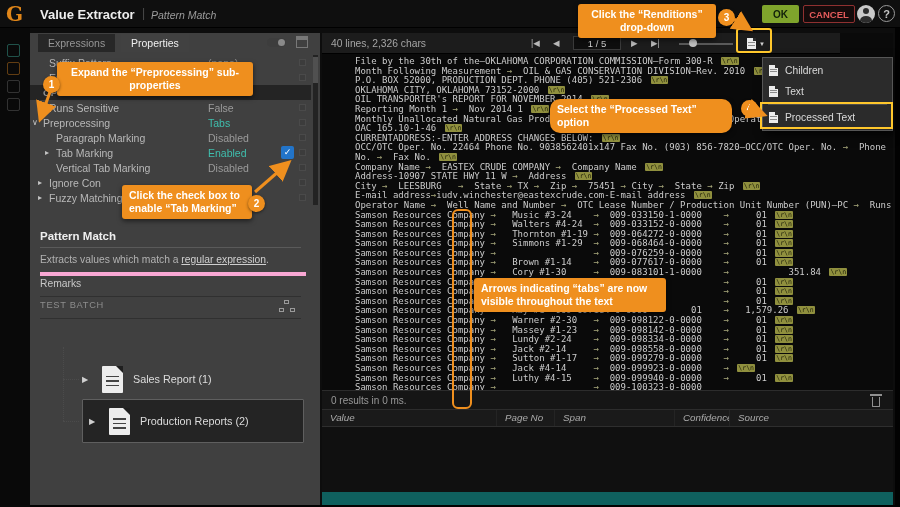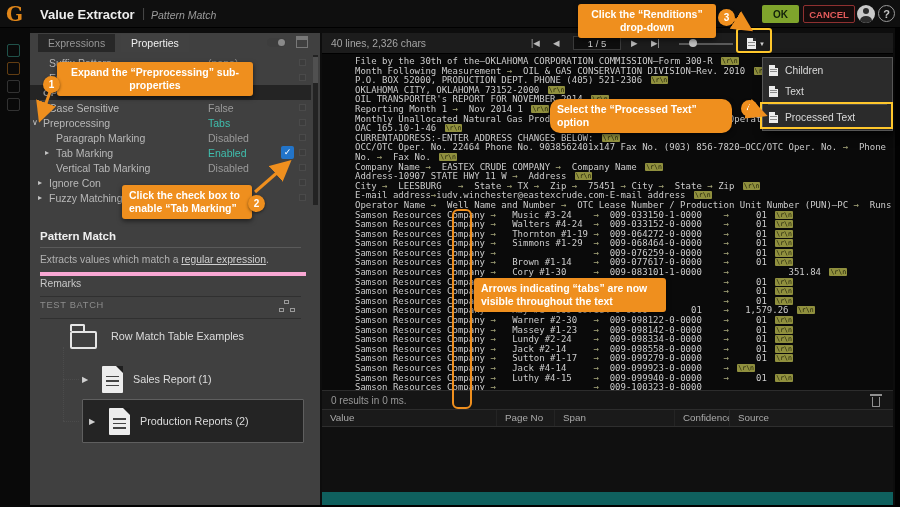--- a/index.html
+++ b/index.html
@@ -86,21 +86,21 @@
   .doc-row .expander{font-size:8px;color:#d0d0d0;width:10px;flex:none;}
   .doc-row1{left:52px;top:44px;height:36px;}
   .doc-row2{left:52px;top:82px;width:222px;height:44px;border:1px solid #5f5f5f;background:#242424;padding-left:6px;border-radius:1px;}
   .doc-icon{width:21px;height:27px;background:#ededed;position:relative;border-radius:1px;flex:none;}
   .doc-icon::before{content:"";position:absolute;top:0;right:0;border-style:solid;border-width:0 7px 7px 0;
                     border-color:#1f1f1f #1f1f1f transparent transparent;}
   .doc-icon::after{content:"";position:absolute;left:4px;right:4px;top:10px;height:12px;
                     background:repeating-linear-gradient(to bottom,#444 0,#444 1.5px,transparent 1.5px,transparent 4.5px);}
 
   
-  .viewer-toolbar{position:absolute;left:0;top:0;width:571px;height:21px;background:#1c1c1c;border-bottom:1px solid #000;}
+  .viewer-toolbar{position:absolute;left:0;top:0;width:518px;height:21px;background:#1c1c1c;border-bottom:1px solid #000;}
   .stats{position:absolute;left:9px;top:5px;font-size:10.3px;color:#a5a5a5;}
   .nav{position:absolute;top:5px;font-size:8.5px;color:#b8b8b8;}
   .nav-first{left:209px;}.nav-prev{left:231px;}.nav-next{left:309px;}.nav-last{left:329px;}
   .page-box{position:absolute;left:251px;top:3px;width:48px;height:14px;background:#0e0e0e;border:1px solid #3a3a3a;
             color:#cfcfcf;font-size:9.5px;line-height:13px;text-align:center;}
   .slider-track{position:absolute;left:357px;top:10px;width:54px;height:2px;background:#5a5a5a;}
   .slider-thumb{position:absolute;left:367px;top:6px;width:8px;height:8px;border-radius:50%;background:#c0c0c0;}
   .renditions-btn{position:absolute;left:420px;top:3px;width:28px;height:15px;display:flex;align-items:center;gap:3px;justify-content:center;}
   .caret{font-size:6px;color:#d0d0d0;}
 
@@ -111,21 +111,21 @@
   .tab-arrow{color:#a9a97c;}
   .crlf{display:inline-block;background:#90903e;color:#1f1f08;font-size:6.5px;line-height:8px;padding:0 1px;
         border-radius:1px;margin-left:3px;position:relative;top:-1px;letter-spacing:0;}
 
   .results-bar{position:absolute;left:0;top:357px;width:571px;height:20px;background:#151515;
                border-top:1px solid #2c2c2c;border-bottom:1px solid #2c2c2c;}
   .results-status{position:absolute;left:9px;top:4px;font-size:10px;color:#989898;}
   .trash-icon{position:absolute;right:13px;top:6px;width:8px;height:10px;border:1px solid #909090;border-top:none;border-radius:0 0 1px 1px;}
   .trash-icon::before{content:"";position:absolute;left:-3px;top:-3px;width:12px;height:2px;background:#909090;}
   .results-header{position:absolute;left:0;top:377px;width:571px;height:17px;background:#1a1a1a;border-bottom:1px solid #2e2e2e;
-                  display:flex;font-size:9.8px;color:#ababab;}
+                  display:flex;font-size:9.8px;color:#ababab;font-style:italic;}
   .rh-cell{padding:2px 0 0 8px;border-right:1px solid #242424;white-space:nowrap;overflow:hidden;}
   .rh-0{width:175px;}.rh-1{width:58px;}.rh-2{width:120px;}.rh-3{width:55px;}.rh-4{flex:1;border-right:none;}
   .results-body{position:absolute;left:0;top:394px;width:571px;height:65px;background:#101010;}
   .teal-bar{position:absolute;left:0;top:459px;width:571px;height:13px;background:#0f605e;}
 
   
   .hb-renditions{position:absolute;left:736px;top:28px;width:36px;height:25px;border:2px solid #ffc72c;border-radius:3px;z-index:5;}
   .hb-arrows{position:absolute;left:452px;top:209px;width:20px;height:200px;border:2px solid #ef8f1e;border-radius:6px;z-index:4;}
   .hb-processed{position:absolute;left:760px;top:102px;width:133px;height:27px;border:2px solid #ffc72c;z-index:7;}
 
@@ -196,21 +196,21 @@
             <span class="plab">Environment</span>
             <span class="pval"></span>
             <span class="pmini"></span>
           </div>
           <div class="prow ind0 phead">
             <span class="pexp"></span>
             <span class="plab">OPTIONS</span>
           </div>
           <div class="prow ind1">
             <span class="pexp"></span>
-            <span class="plab">Case Sensitive</span>
+            <span class="plab">Runs Sensitive</span>
             <span class="pval">False</span>
             <span class="pmini"></span>
           </div>
           <div class="prow ind0">
             <span class="pexp">∨</span>
             <span class="plab">Preprocessing</span>
             <span class="pval accent">Tabs</span>
             <span class="pmini"></span>
           </div>
           <div class="prow ind2">
@@ -258,24 +258,20 @@
             <i class="sm1"></i>
             <i class="sm2"></i>
             <i class="sm3"></i>
           </span>
       </div>
 
       <div class="tree">
         <div class="tree-vline"></div>
         <div class="tree-h1"></div>
         <div class="tree-h2"></div>
-        <div class="folder-row">
-          <span class="folder-icon"></span>
-          <span class="tree-label">Row Match Table Examples</span>
-        </div>
         <div class="doc-row doc-row1">
           <span class="expander">▶</span>
           <span class="doc-icon"></span>
           <span class="tree-label">Sales Report (1)</span>
         </div>
         <div class="doc-row doc-row2">
           <span class="expander">▶</span>
           <span class="doc-icon"></span>
           <span class="tree-label">Production Reports (2)</span>
         </div>

